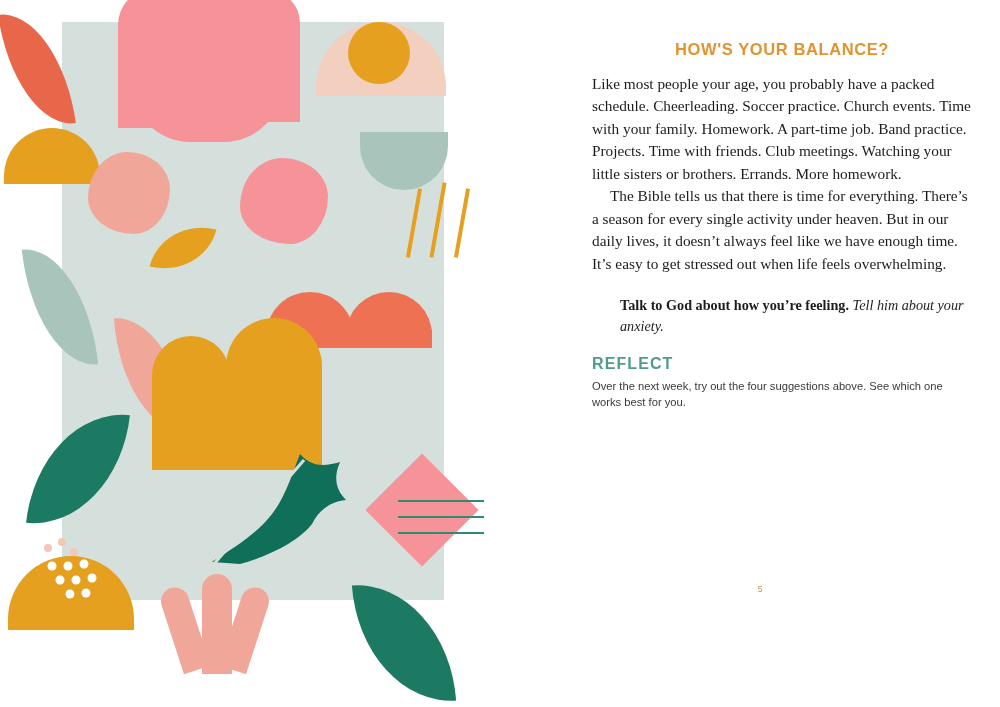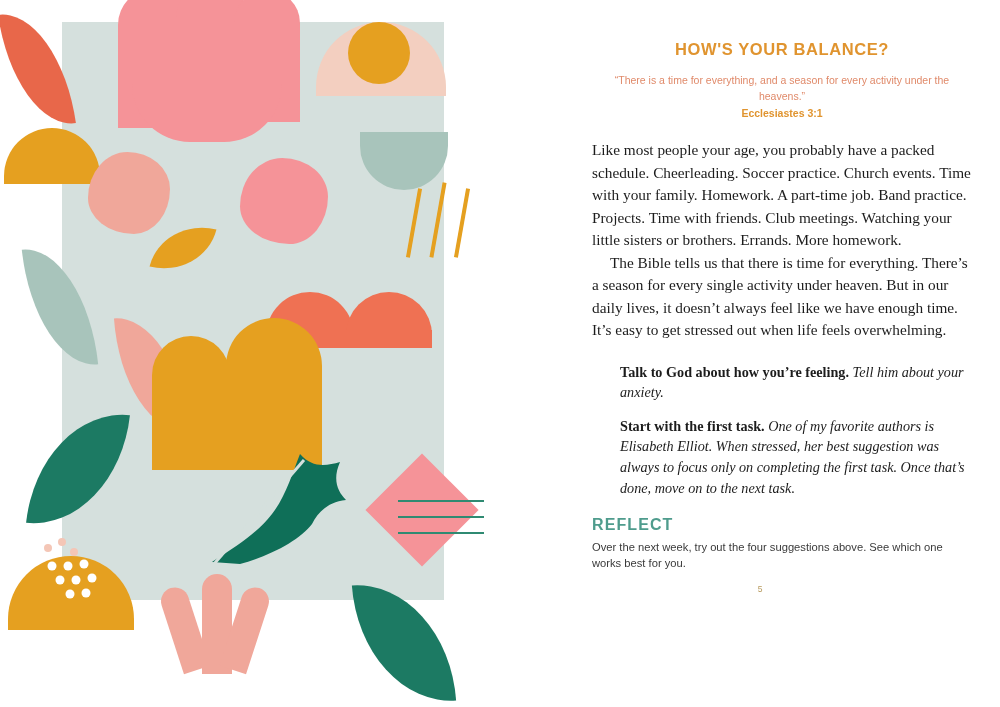--- a/index.html
+++ b/index.html
@@ -221,37 +221,29 @@
     <div class="shape" style="left:232px; top:586px; width:28px; height:86px; background:#f0a79a; border-radius:16px 16px 0 0; transform:rotate(18deg);"></div>
 
     <div class="shape leaf" style="left:356px; top:582px; width:96px; height:122px; background:#1c7a63; transform:rotate(-4deg);"></div>
   </div>
 
   <div class="page-right">
     <div class="text-col">
 
       <h1 class="title">HOW'S YOUR BALANCE?</h1>
 
-      <div class="verse">
-        <span>“There is a time for everything, and a season for every activity under the heavens.”</span>
-        <span class="ref">Ecclesiastes 3:1</span>
-      </div>
 
       <p class="body">Like most people your age, you probably have a packed schedule. Cheerleading. Soccer practice. Church events. Time with your family. Homework. A part-time job. Band practice. Projects. Time with friends. Club meetings. Watching your little sisters or brothers. Errands. More homework.</p>
       <p class="body">The Bible tells us that there is time for everything. There’s a season for every single activity under heaven. But in our daily lives, it doesn’t always feel like we have enough time. It’s easy to get stressed out when life feels overwhelming.</p>
 
       <div class="tips">
         <div class="tip">
           <b>Talk to God about how you’re feeling.</b>
           <i>Tell him about your anxiety.</i>
         </div>
-        <div class="tip">
-          <b>Start with the first task.</b>
-          <i>One of my favorite authors is Elisabeth Elliot. When stressed, her best suggestion was always to focus only on completing the first task. Once that’s done, move on to the next task.</i>
-        </div>
       </div>
 
       <div class="reflect-label">REFLECT</div>
       <div class="reflect-text">Over the next week, try out the four suggestions above. See which one works best for you.</div>
     </div>
 
     <div class="folio">5</div>
   </div>
 
 </div>

